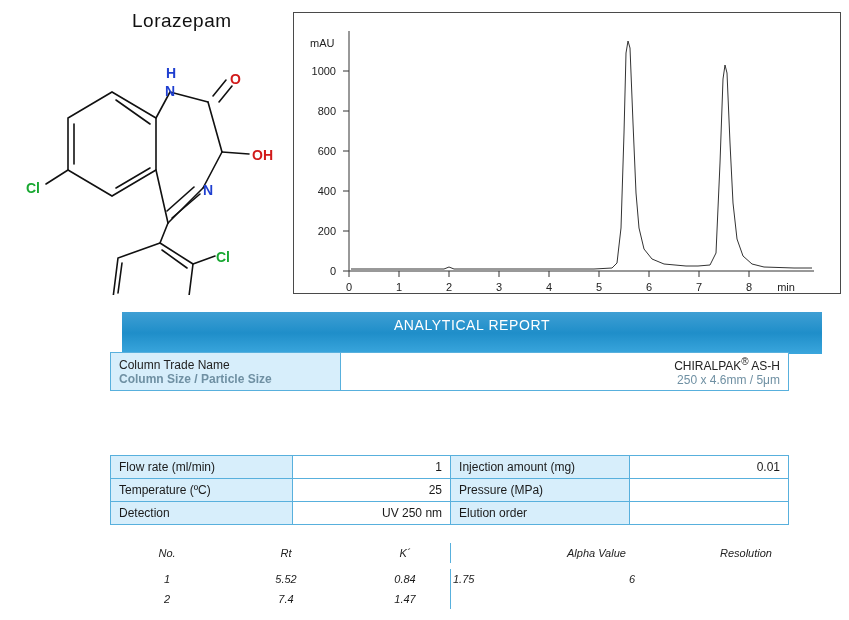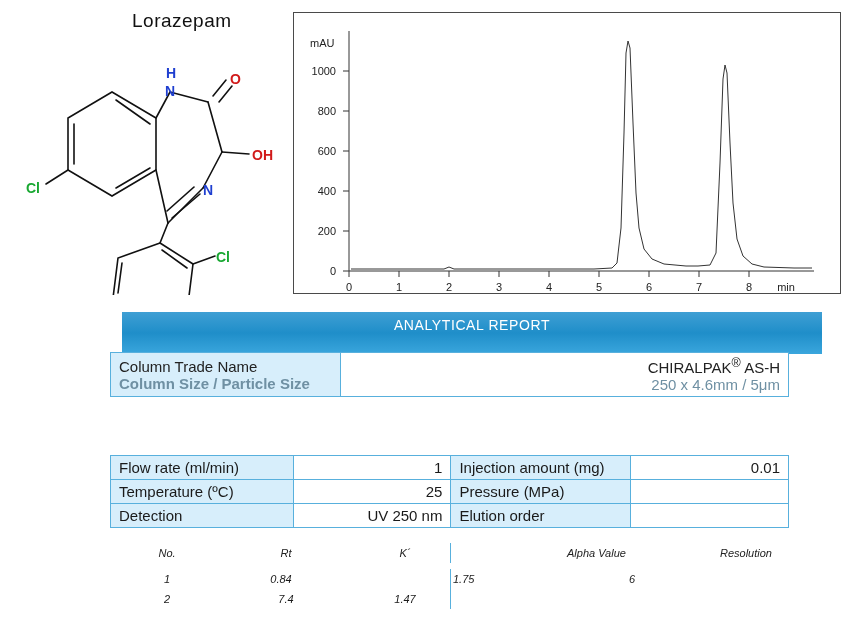--- a/index.html
+++ b/index.html
@@ -64,21 +64,21 @@
     text-align: center;
     font-size: 14px;
     line-height: 27px;
     letter-spacing: 0.6px;
     margin-left: 25px;
   }
 
   
   table {
     border-collapse: collapse;
-    font-size: 15px;
+    font-size: 12px;
   }
   .tbl-main {
     position: absolute;
     left: 110px;
     top: 352px;
     width: 679px;
   }
   .tbl-main td {
     border: 1px solid #58b0dd;
     padding: 3px 8px;
@@ -318,20 +318,21 @@
     <div class="right">
       <div class="c r1"></div>
       <div class="c r2">Alpha Value</div>
       <div class="c r3">Resolution</div>
     </div>
   </div>
   <div class="rowgap"></div>
   <div class="row">
     <div class="left">
       <div class="c c1">1</div>
+      <div class="c c2">5.52</div>
       <div class="c c3">0.84</div>
     </div>
     <div class="right">
       <div class="c r2">1.75</div>
       <div class="c r3">6</div>
     </div>
   </div>
   <div class="row">
     <div class="left">
       <div class="c c1">2</div>

